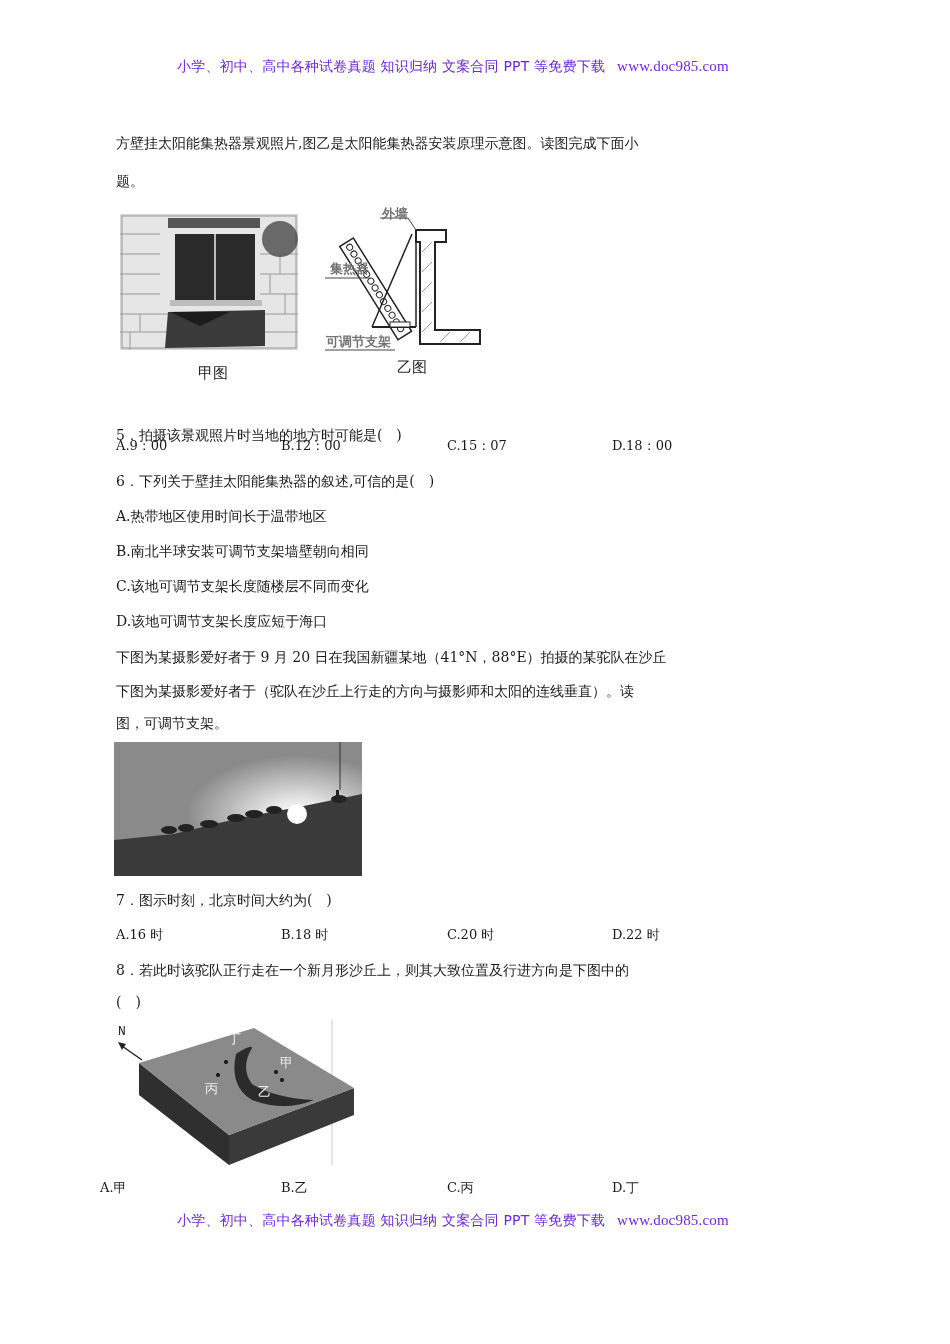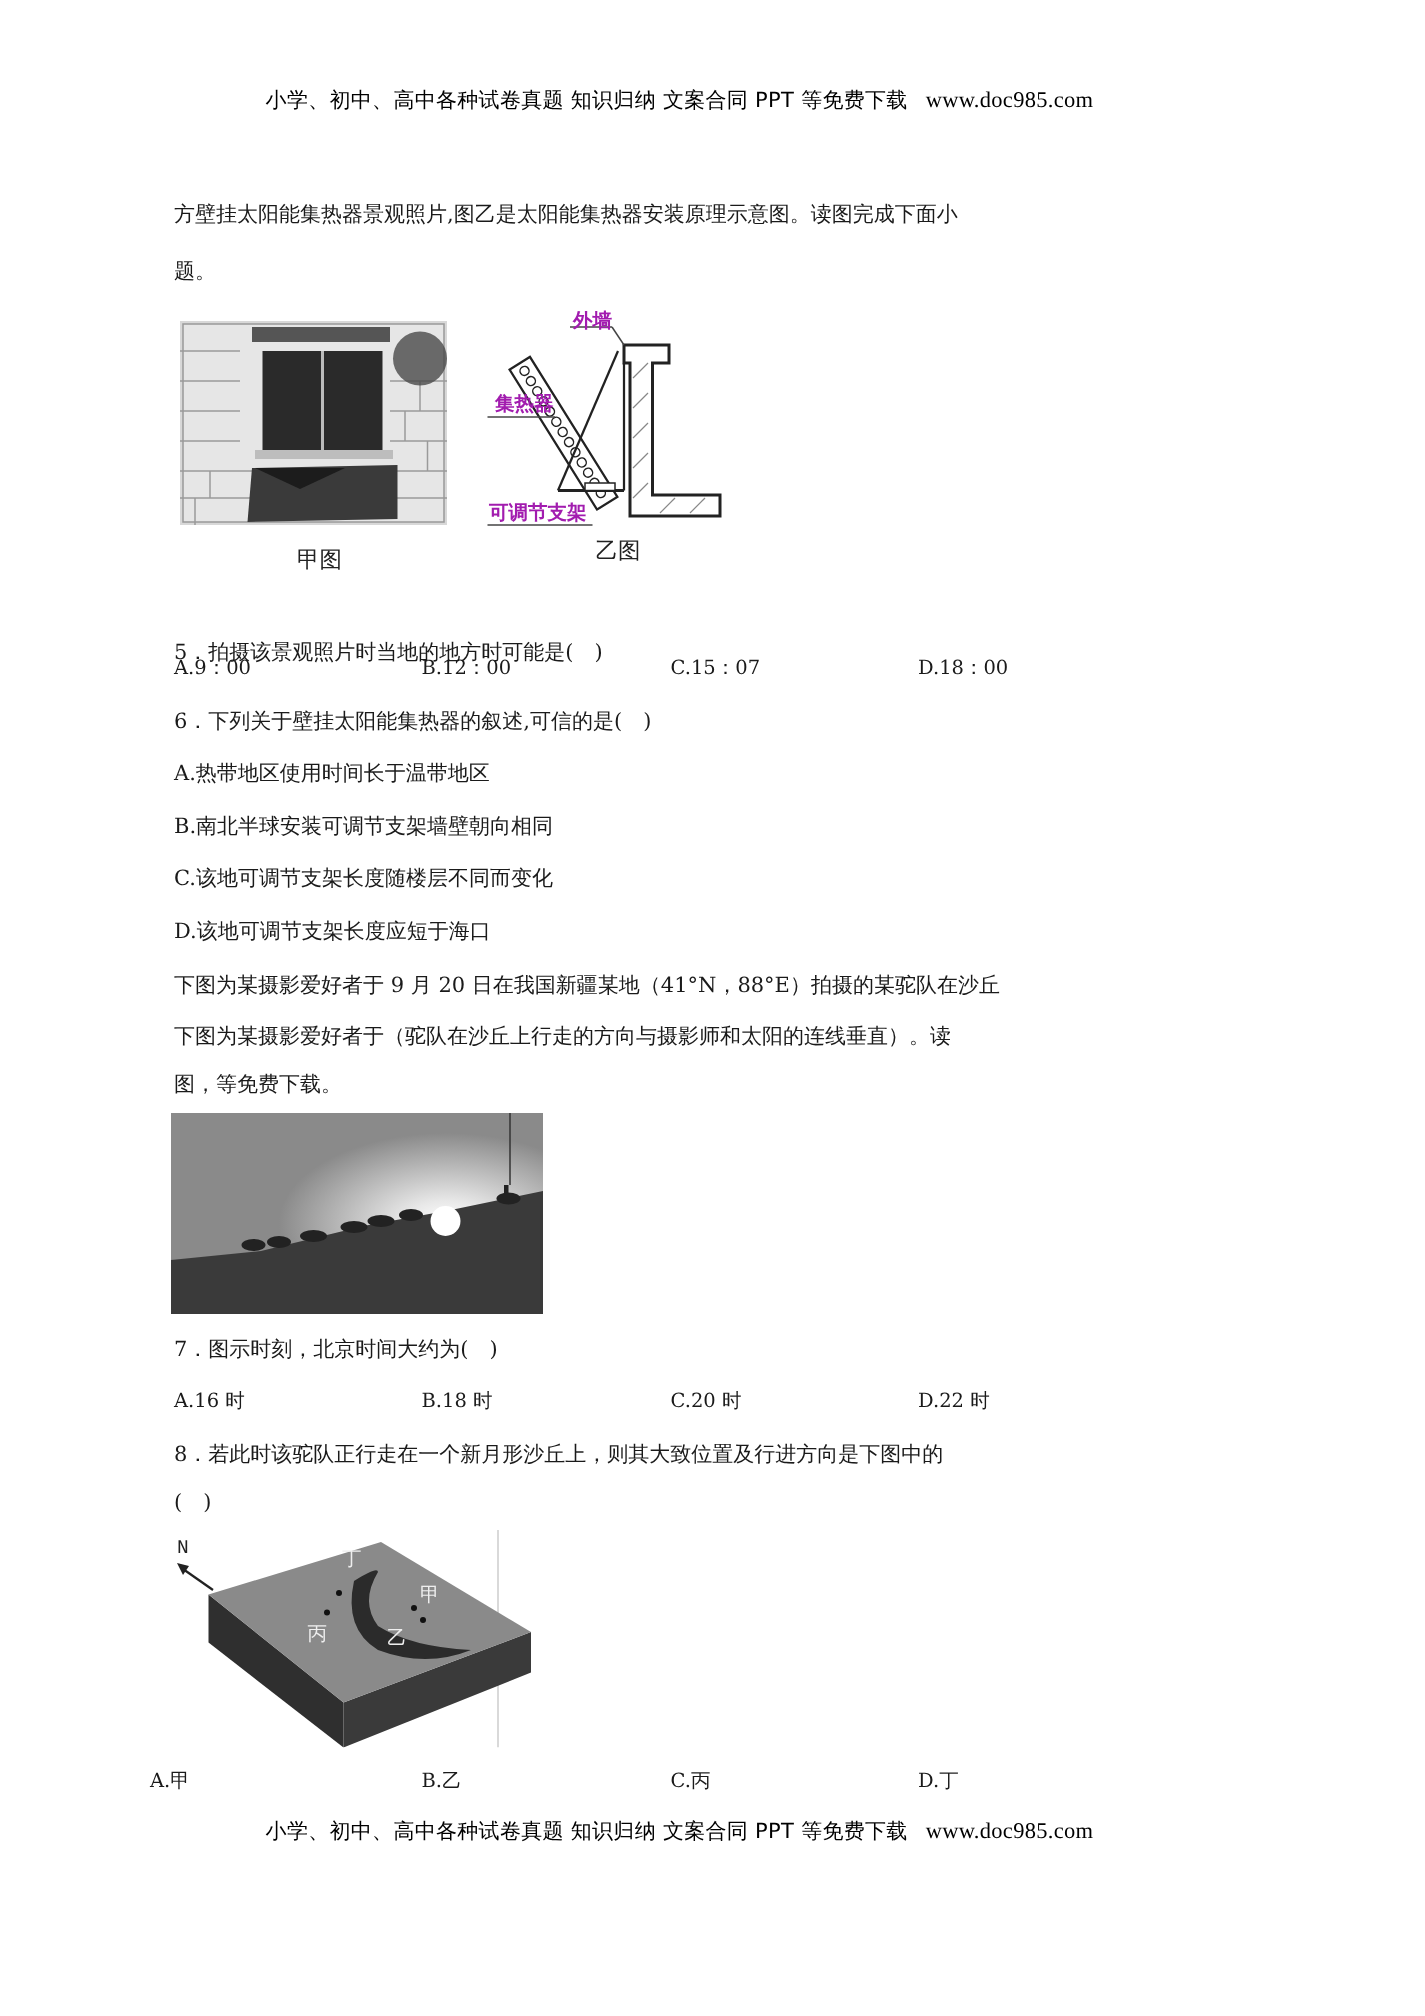--- a/index.html
+++ b/index.html
@@ -1,25 +1,25 @@
 <!DOCTYPE html>
 <html><head>
 <meta charset="utf-8">
 <style>
   html, body { margin: 0; padding: 0; background: #ffffff; }
   body { width: 950px; height: 1344px; position: relative; overflow: hidden;
          font-family: "DejaVu Serif", "Liberation Serif", serif; color: #1a1a1a; }
   .hdr { position: absolute; left: 0; width: 906px; text-align: center;
-         font-family: "DejaVu Sans", "Liberation Sans", sans-serif; font-size: 14px; color: #000000; letter-spacing: 0.2px; }
+         font-family: "DejaVu Sans", "Liberation Sans", sans-serif; font-size: 14px; color: #6d28d9; letter-spacing: 0.2px; }
   .hdr .url { font-family: "Liberation Serif", serif; font-size: 15px; margin-left: 12px; }
   .line { position: absolute; left: 116px; font-size: 14px; line-height: 24px; white-space: nowrap; }
   .opt { position: absolute; font-size: 13px; line-height: 24px; white-space: nowrap; }
   .fig { position: absolute; }
   .cap { position: absolute; font-family: Liberation Mono, monospace; font-size: 15px; color: #222; }
-  .lbl { position: absolute; font-family: "DejaVu Sans", sans-serif; font-size: 13px; color: #a21caf; font-weight: bold; }
+  .lbl { position: absolute; font-family: "DejaVu Sans", sans-serif; font-size: 13px; color: #737373; font-weight: bold; }
 </style>
 </head>
 <body>
 
 <div class="hdr" style="top:58px;">
   <span>小学、初中、高中各种试卷真题 知识归纳 文案合同 PPT 等免费下载</span><span class="url">www.doc985.com</span>
 </div>
 
 <div class="line" style="top:131px;">方壁挂太阳能集热器景观照片,图乙是太阳能集热器安装原理示意图。读图完成下面小</div>
 <div class="line" style="top:169px;">题。</div>
@@ -112,21 +112,21 @@
 <div class="opt" style="left:612px;top:434px;">D.18：00</div>
 
 <div class="line" style="top:469px;">6．下列关于壁挂太阳能集热器的叙述,可信的是(　)</div>
 <div class="line" style="top:504px;">A.热带地区使用时间长于温带地区</div>
 <div class="line" style="top:539px;">B.南北半球安装可调节支架墙壁朝向相同</div>
 <div class="line" style="top:574px;">C.该地可调节支架长度随楼层不同而变化</div>
 <div class="line" style="top:609px;">D.该地可调节支架长度应短于海口</div>
 
 <div class="line" style="top:645px;">下图为某摄影爱好者于 9 月 20 日在我国新疆某地（41°N，88°E）拍摄的某驼队在沙丘</div>
 <div class="line" style="top:679px;">下图为某摄影爱好者于（驼队在沙丘上行走的方向与摄影师和太阳的连线垂直）。读</div>
-<div class="line" style="top:711px;">图，等免费下载。</div>
+<div class="line" style="top:711px;">图，可调节支架。</div>
 
 <div class="fig" style="left:114px;top:742px;width:248px;height:134px;">
   <svg width="248" height="134" viewBox="0 0 248 134">
     <defs>
       <radialGradient id="sun" cx="0.74" cy="0.55" r="0.45">
         <stop offset="0" stop-color="#ffffff"></stop>
         <stop offset="0.25" stop-color="#e8e8e8"></stop>
         <stop offset="1" stop-color="#8a8a8a"></stop>
       </radialGradient>
     </defs>

